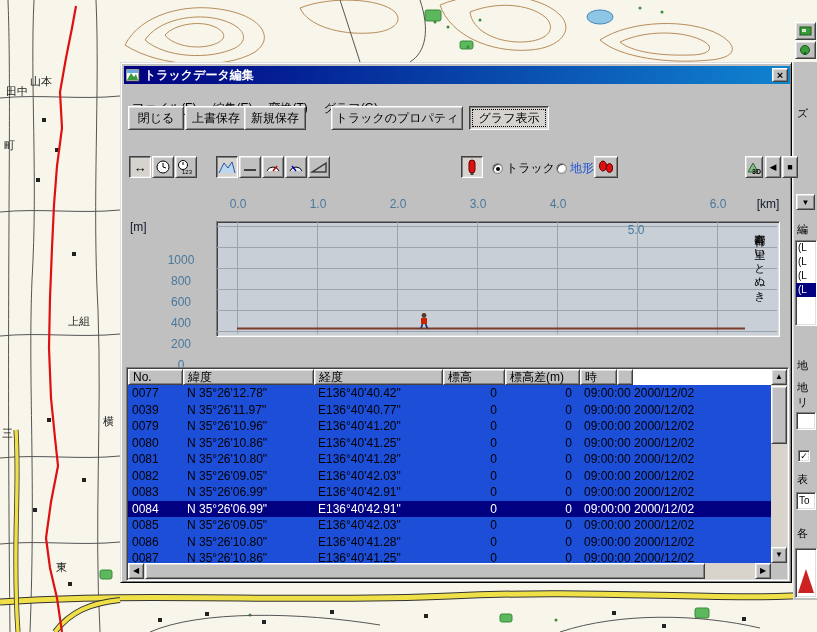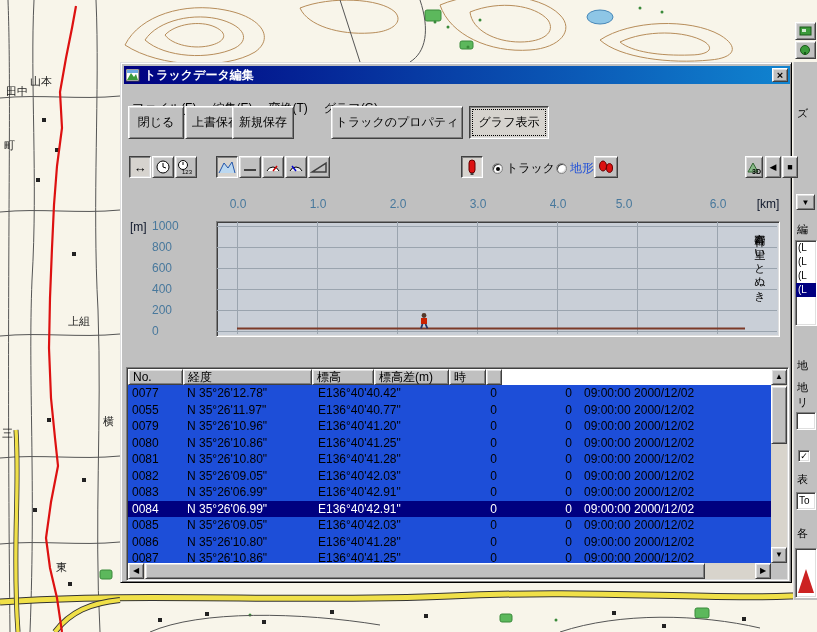--- a/index.html
+++ b/index.html
@@ -37,40 +37,40 @@
   .titlebar { position:absolute; left:0; top:0; width:666px; height:18px;
               background:linear-gradient(to right,#000080,#1084d0);
               display:flex; align-items:center; padding:0 2px; }
   .wtitle { color:#fff; font-weight:bold; font-size:12px; margin-left:4px; flex:1; white-space:nowrap; }
   .closebtn { width:16px; height:14px; font-size:11px; font-weight:bold; line-height:12px; text-align:center; }
 
   .menubar { position:absolute; left:0; top:19px; width:666px; height:19px; display:flex; align-items:center; }
   .mi { padding:2px 8px; white-space:nowrap;margin-top:28px; }
 
   .btnrow { position:absolute; left:0; top:40px; width:666px; height:24px; }
-  .btnrow .btn { position:absolute; top:0; height:33px; }
+  .btnrow .btn { position:absolute; top:0; height:24px; }
 
   .tb1 { position:absolute; left:0; top:69px; width:666px; height:19px; }
   .tb1 span.lab { position:absolute; top:2px; white-space:nowrap; }
   .slider { position:absolute; top:2px; height:14px;
             background:repeating-linear-gradient(90deg,#8a8a8a 0 1px,#e6e6e6 1px 2px,#c4c4c4 2px 3px); }
   .sthumb { position:absolute; left:2px; top:1px; width:7px; height:10px; }
   .spin { position:absolute; top:0; width:22px; height:18px; background:#fff; font-size:11px; padding:2px 0 0 3px; }
 
   .tb2 { position:absolute; left:0; top:90px; width:666px; height:26px; }
   .tb2 .btn { position:absolute; top:0; width:22px; height:22px; }
   .radio { position:absolute; top:4px; display:flex; align-items:center; gap:3px; white-space:nowrap; }
   .rdot { width:11px; height:11px; border-radius:50%; background:#fff; border:1px solid #808080;
           box-shadow:inset 1px 1px 0 #404040, inset -1px -1px 0 #dfdfdf; position:relative; }
   .rdot.on:after { content:""; position:absolute; left:3px; top:3px; width:4px; height:4px; border-radius:50%; background:#000; }
 
   
   #graph-sec { position:absolute; left:0; top:127px; width:666px; height:172px; }
   .xtick { position:absolute; top:4px; width:32px; text-align:center; color:#48789c; font-size:12px; }
-  .ytick { position:absolute; left:28px; width:58px; text-align:left; color:#48789c; font-size:12px; line-height:12px; }
+  .ytick { position:absolute; left:28px; width:58px; text-align:center; color:#48789c; font-size:12px; line-height:12px;margin-top:34px; }
   .unit  { position:absolute; color:#0f172a; font-size:12px; }
   #plot { position:absolute; left:92px; top:28px; width:564px; height:116px; background:#c9cfd7; }
   #annot { position:absolute; right:12px; top:3px; height:108px; writing-mode:vertical-rl;
            font-size:11px; letter-spacing:1px; color:#000; white-space:nowrap; }
 
   
   #tablewrap { position:absolute; left:2px; top:301px; width:663px; height:214px; background:#fff; }
   #thead { position:absolute; left:1px; top:1px; right:1px; height:16px; display:flex; }
   .hcell { height:16px; line-height:14px; font-size:12px; padding-left:4px; overflow:hidden; white-space:nowrap;
            background:#c0c0c0; border:1px solid; border-color:#fff #404040 #404040 #fff;
@@ -234,21 +234,21 @@
   <div class="menubar">
     <span class="mi">ファイル(F)</span>
     <span class="mi">編集(E)</span>
     <span class="mi">変換(T)</span>
     <span class="mi">グラフ(G)</span>
   </div>
 
   <div class="btnrow">
     <div class="btn r" style="left:4px;width:56px">閉じる</div>
     <div class="btn r" style="left:61px;width:62px">上書保存</div>
-    <div class="btn r" style="left:108px;width:62px">新規保存</div>
+    <div class="btn r" style="left:120px;width:62px">新規保存</div>
     <div class="btn r" style="left:207px;width:132px">トラックのプロパティ</div>
     <div class="btn r pressed" style="left:345px;width:80px;outline:1px dotted #000;outline-offset:-4px">グラフ表示</div>
   </div>
 
 
   <div class="tb2">
     <div class="btn r pressed" style="left:5px">
       <span style="font-size:13px">↔</span>
     </div>
     <div class="btn r" style="left:28px">
@@ -359,51 +359,52 @@
           <line x1="208.5" y1="102" x2="210.5" y2="106.5" stroke="#223366" stroke-width="1.8"></line>
         </g>
       </svg>
       <div id="annot">富有柿の里いとぬき</div>
     </div>
   <span class="xtick" style="left: 98px;">0.0</span>
         <span class="xtick" style="left: 178px;">1.0</span>
         <span class="xtick" style="left: 258px;">2.0</span>
         <span class="xtick" style="left: 338px;">3.0</span>
         <span class="xtick" style="left: 418px;">4.0</span>
-        <span class="xtick" style="left: 484px;">5.0</span>
+        <span class="xtick" style="left: 496px; margin-top: 26px;">5.0</span>
         <span class="xtick" style="left: 578px;">6.0</span>
         <span class="ytick" style="top: 27px;">1000</span>
         <span class="ytick" style="top: 48px;">800</span>
         <span class="ytick" style="top: 69px;">600</span>
         <span class="ytick" style="top: 90px;">400</span>
         <span class="ytick" style="top: 111px;">200</span>
         <span class="ytick" style="top: 132px;">0</span>
       </div>
 
   <div id="tablewrap" class="s">
     <div id="thead">
       <div class="hcell c0">No.</div>
+      <div class="hcell c1">緯度</div>
       <div class="hcell c2">経度</div>
       <div class="hcell" style="width:62px">標高</div>
       <div class="hcell" style="width:75px">標高差(m)</div>
       <div class="hcell" style="width:37px">時</div>
       <div class="hcell" style="width:16px"></div>
     </div>
     <div id="tbody">
           <div class="trow">
             <div class="cell c0">0077</div>
             <div class="cell c1">N 35°26'12.78"</div>
             <div class="cell c2">E136°40'40.42"</div>
             <div class="cell c3">0</div>
             <div class="cell c4">0</div>
             <div class="cell c5">09:00:00 2000/12/02</div>
             <div class="cell c6"></div>
           </div>
           <div class="trow">
-            <div class="cell c0">0055</div>
+            <div class="cell c0">0039</div>
             <div class="cell c1">N 35°26'11.97"</div>
             <div class="cell c2">E136°40'40.77"</div>
             <div class="cell c3">0</div>
             <div class="cell c4">0</div>
             <div class="cell c5">09:00:00 2000/12/02</div>
             <div class="cell c6"></div>
           </div>
           <div class="trow">
             <div class="cell c0">0079</div>
             <div class="cell c1">N 35°26'10.96"</div>

